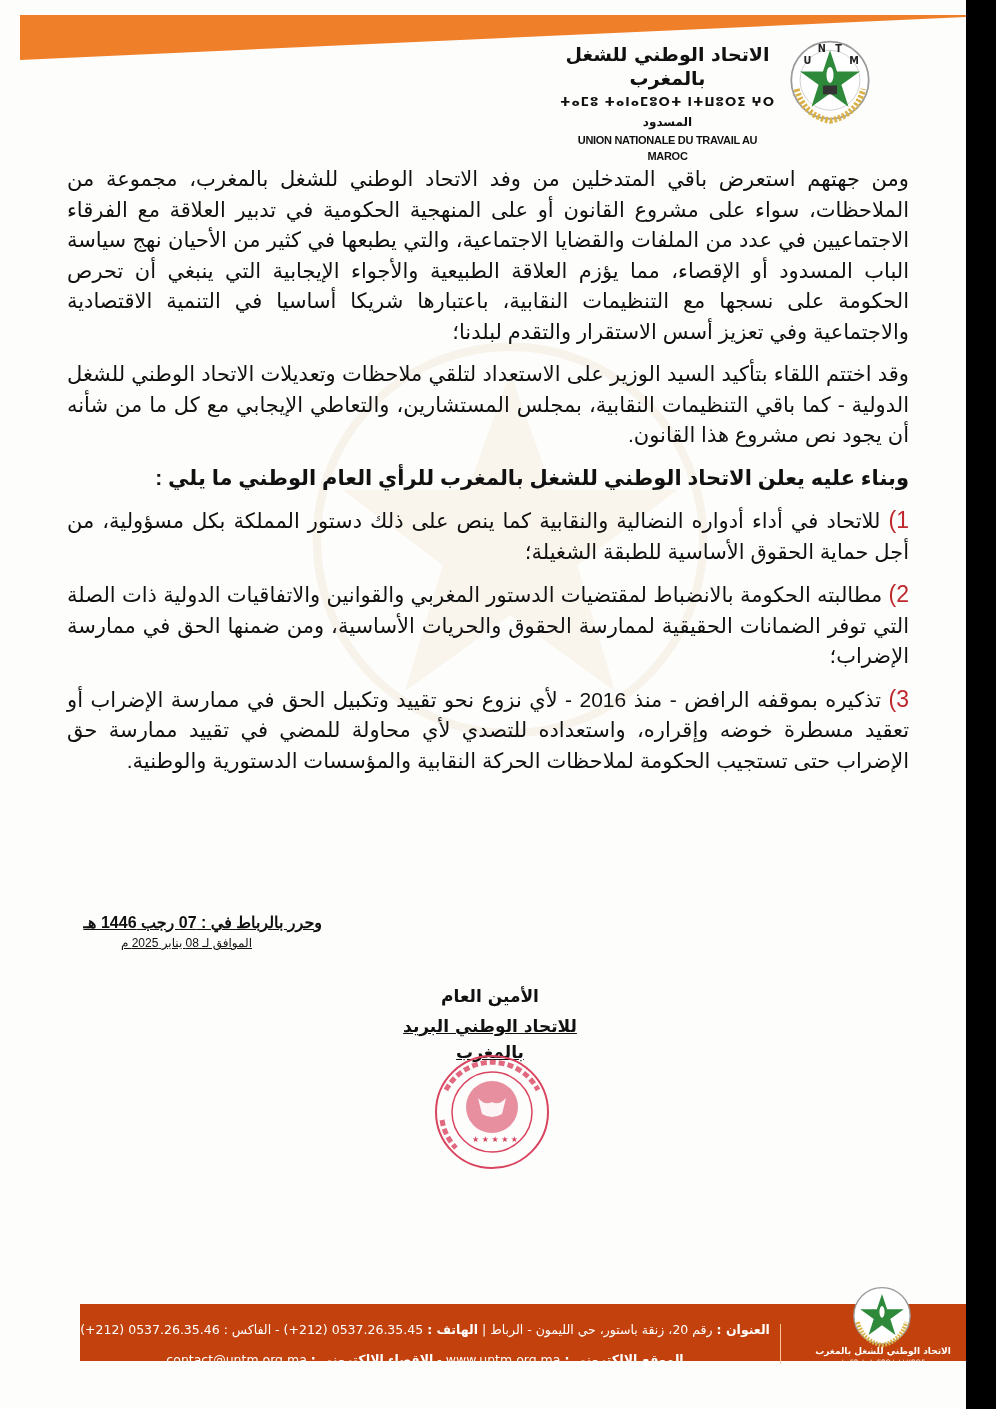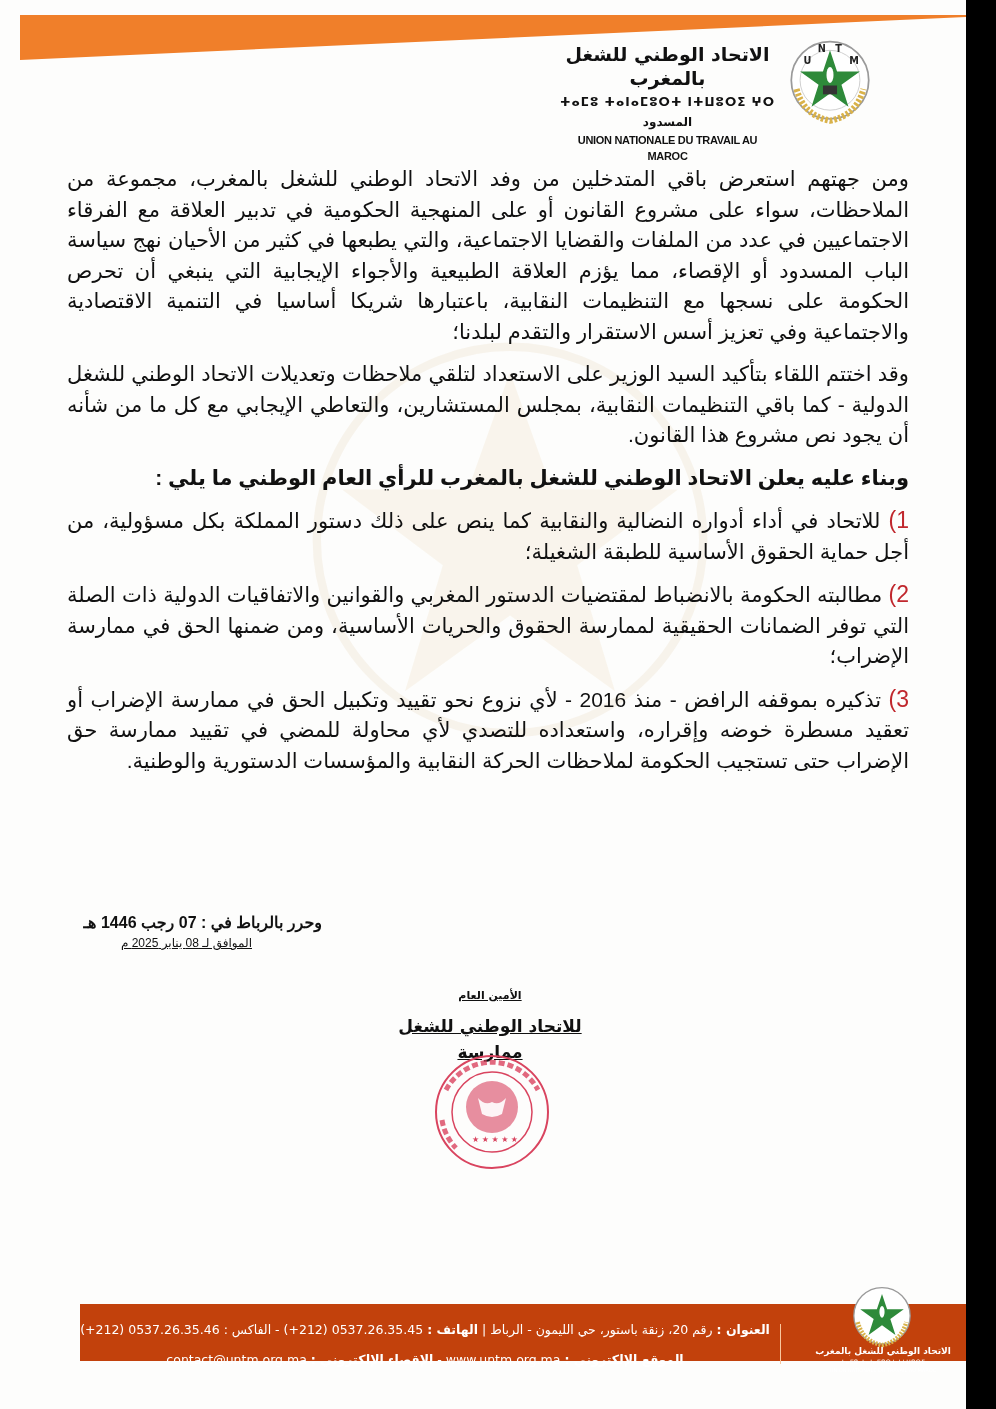--- a/index.html
+++ b/index.html
@@ -47,28 +47,28 @@
       font-size: 21px; line-height: 30.5px; color: #111;
     }
     .content p { margin: 12px; }
     .content .bold { font-weight: bold; }
     .item-num { color: #c0272d; font-size: 23px; }
     
     .date-block {
       position: absolute; left: 52px; top: 913px; direction: rtl; text-align: right;
       font-family: "Liberation Sans", sans-serif; color: #111; width: 270px;
     }
-    .date-line1 { font-size: 16px; font-weight: bold; line-height: 20px; display:block;}
+    .date-line1 { font-size: 16px; font-weight: bold; text-decoration: underline; line-height: 20px; display:block;}
     .date-line2 { font-size: 12px; text-decoration: underline; line-height: 20px; display:block; margin-right: 70px;}
     
     .sign-block {
       position: absolute; left: 380px; top: 983px; width: 220px; direction: rtl; text-align: center;
       font-family: "DejaVu Sans", sans-serif; font-weight: bold; color: #111;
     }
-    .sign-title { font-size: 11px; text-decoration: underline; line-height: 26px; display:block; }
+    .sign-title { font-size: 17px; line-height: 26px; display:block; }
     .sign-org { font-size: 17px; text-decoration: underline; line-height: 26px; display:block; margin-top: 4px;}
     .stamp {
       position: absolute; left: 422px; top: 1050px; width: 140px; height: 130px;
     }
     
     .footer {
       position: absolute; left: 80px; top: 1304px; width: 886px; height: 57px;
       background: #c2410c;
     }
     .footer-divider {
@@ -146,21 +146,21 @@
     </p>
   </div>
 
   <div class="date-block">
     <span class="date-line1">وحرر بالرباط في : 07 رجب 1446 هـ</span>
     <span class="date-line2">الموافق لـ 08 يناير 2025 م</span>
   </div>
 
   <div class="sign-block">
     <span class="sign-title">الأمين العام</span>
-    <span class="sign-org">للاتحاد الوطني للشغل ممارسة</span>
+    <span class="sign-org">للاتحاد الوطني البريد بالمغرب</span>
   </div>
 
   <svg class="stamp" viewBox="0 0 140 130">
     <circle cx="70" cy="62" r="56" fill="none" stroke="#d9445f" stroke-width="2"></circle>
     <circle cx="70" cy="62" r="40" fill="none" stroke="#d9445f" stroke-width="1.5"></circle>
     <circle cx="70" cy="57" r="26" fill="#e37a8e" opacity="0.85"></circle>
     <path d="M56 48 Q63 56 70 52 Q77 56 84 48 L80 64 Q70 70 60 64 Z" fill="#fff" opacity="0.9"></path>
     <path d="M24 40 A52 52 0 0 1 116 40" fill="none" stroke="#d9445f" stroke-width="5" stroke-dasharray="6 3" opacity="0.8"></path>
     <path d="M20 70 A52 52 0 0 0 34 98" fill="none" stroke="#d9445f" stroke-width="5" stroke-dasharray="6 3" opacity="0.8"></path>
     <text x="50" y="92" font-size="8" fill="#d9445f" font-family="DejaVu Sans, sans-serif">★ ★ ★ ★ ★</text>

